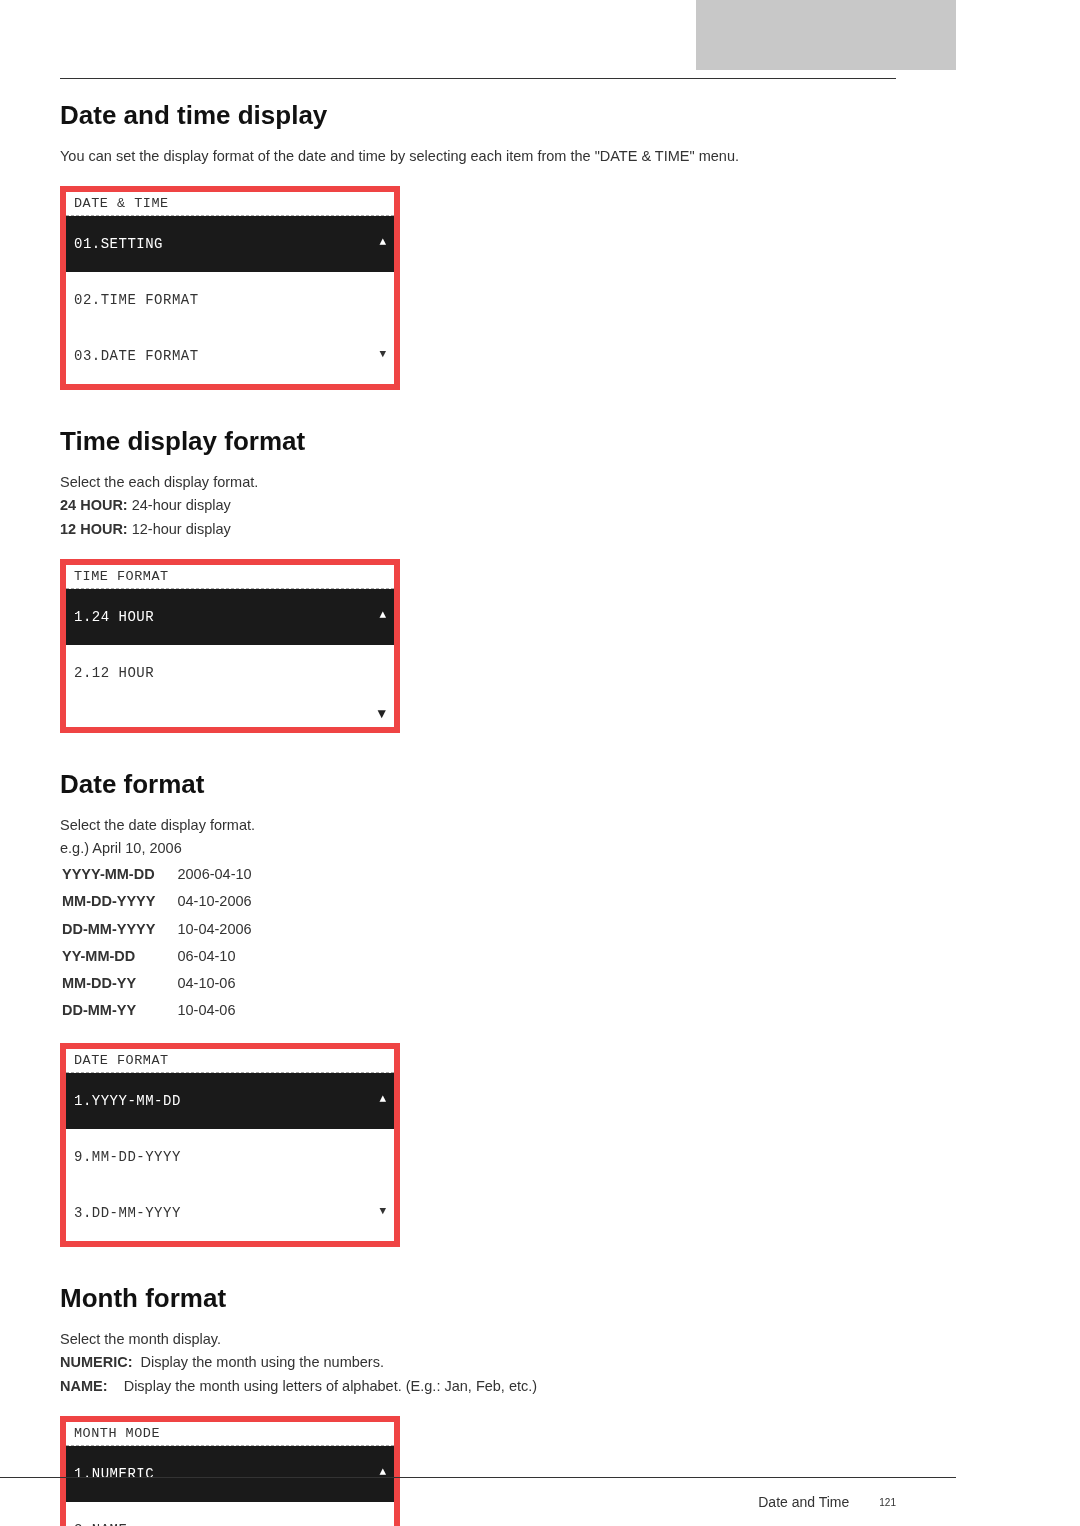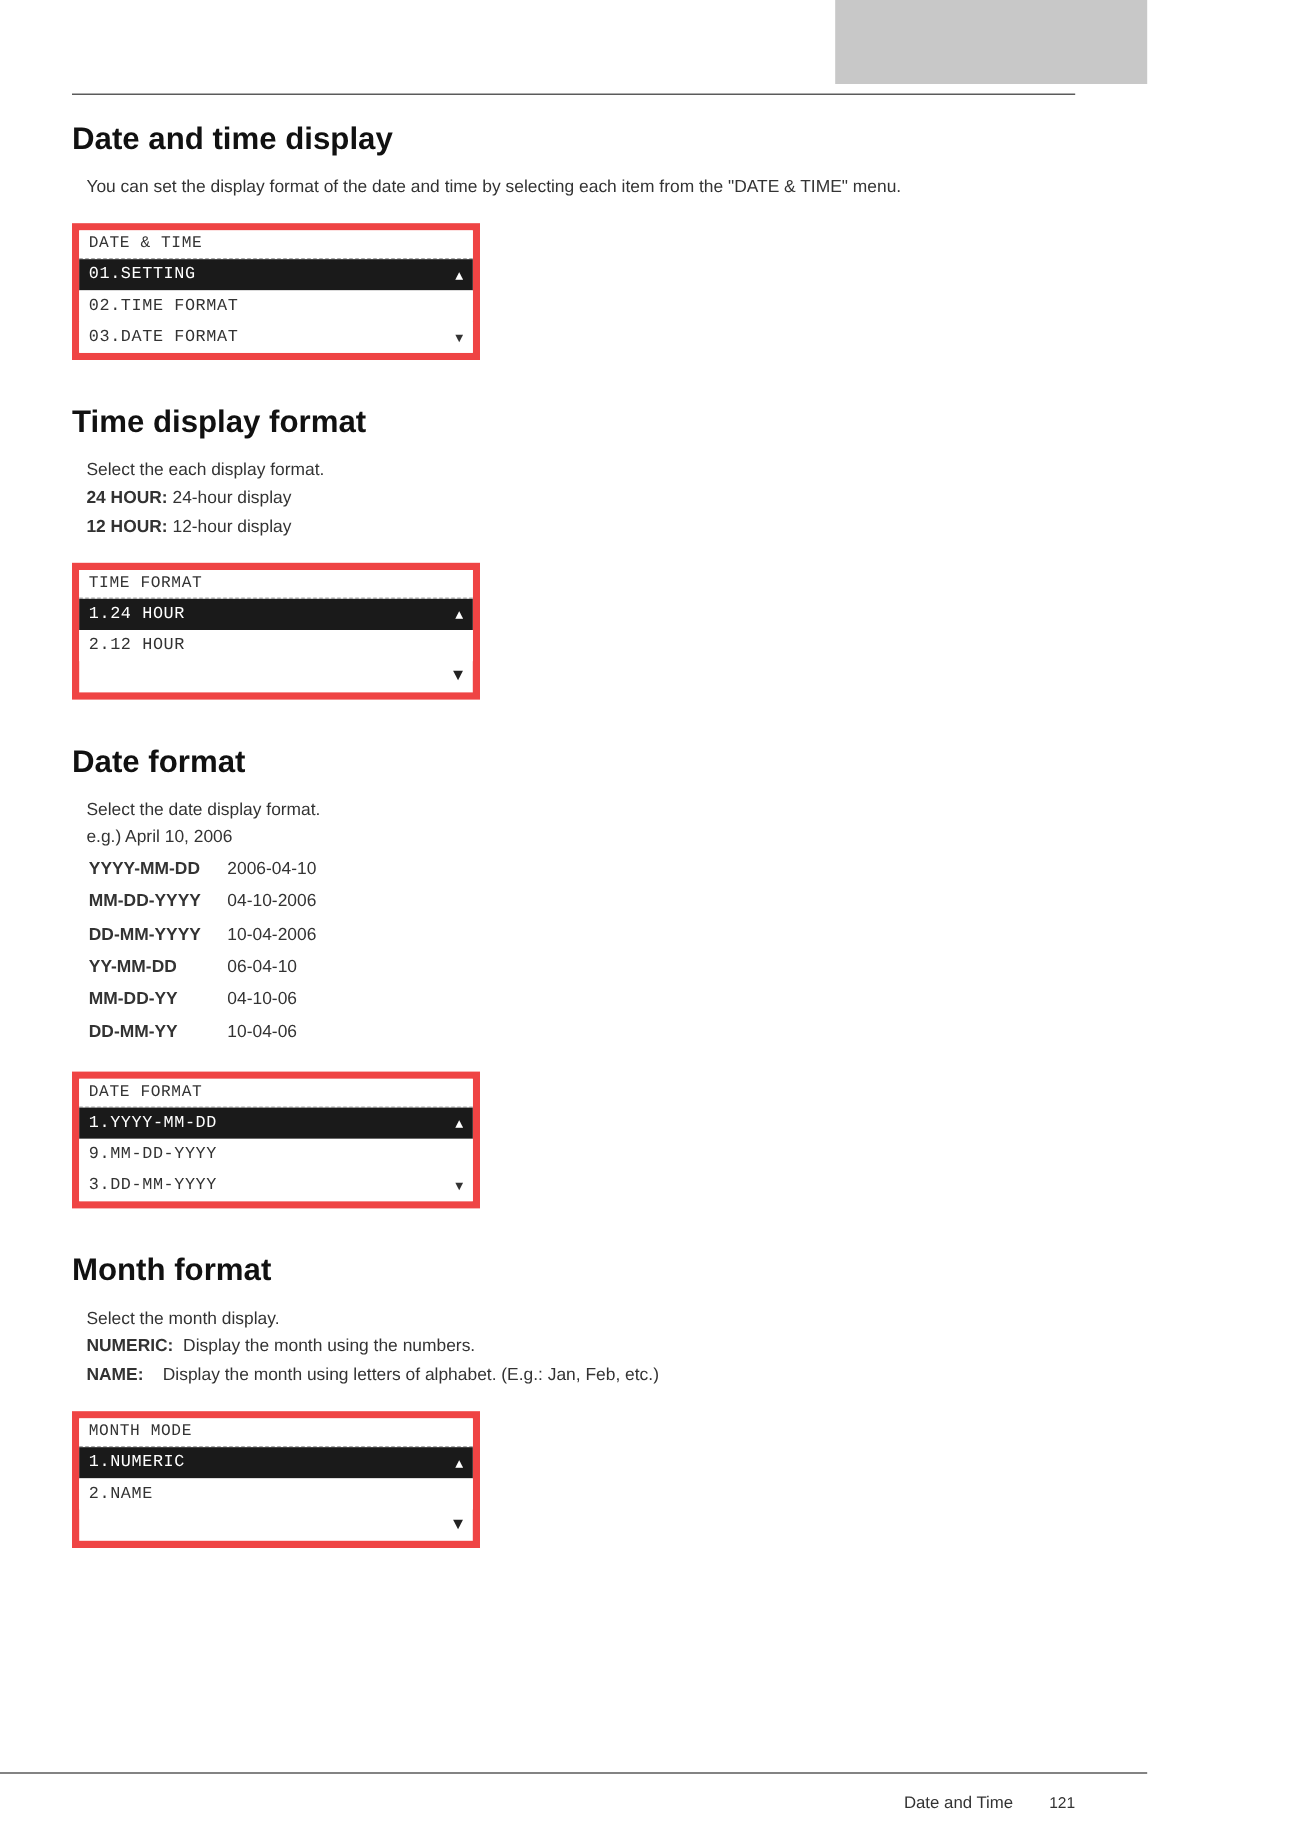--- a/index.html
+++ b/index.html
@@ -54,21 +54,20 @@
       font-weight: bold;
       margin-bottom: 14px;
       color: #111;
     }
 
     .section-body {
       font-size: 14.5px;
       line-height: 1.6;
       color: #333;
       margin-bottom: 18px;
-      margin-left: 12px;
     }
 
     .section-body .bold {
       font-weight: bold;
     }
 
     
     .menu-box {
       border: 6px solid #ef4444;
       width: 340px;
@@ -82,23 +81,23 @@
       padding: 4px 8px;
       color: #333;
       border-bottom: 1px dashed #aaa;
       background: #fff;
       font-size: 13.5px;
       letter-spacing: 0.5px;
     }
 
     .menu-box-row {
       display: flex;
-      align-items: flex-end;
+      align-items: flex-start;
       justify-content: space-between;
-      padding: 5px 8px;
+      padding: 20px 8px;
       color: #333;
       background: #fff;
     }
 
     .menu-box-row.selected {
       background: #1a1a1a;
       color: #fff;
     }
 
     .menu-box-row .row-text {
@@ -168,21 +167,21 @@
       align-items: center;
       font-size: 14px;
       color: #333;
     }
 
     .footer-text {
       margin-right: 30px;
     }
 
     .footer-page {
-      font-size: 13px;
+      font-size: 10px;
       color: #333;
     }
   </style>
 </head>
 <body>
 
 <div class="page-container">
 
   <div class="top-gray-box"></div>
 

